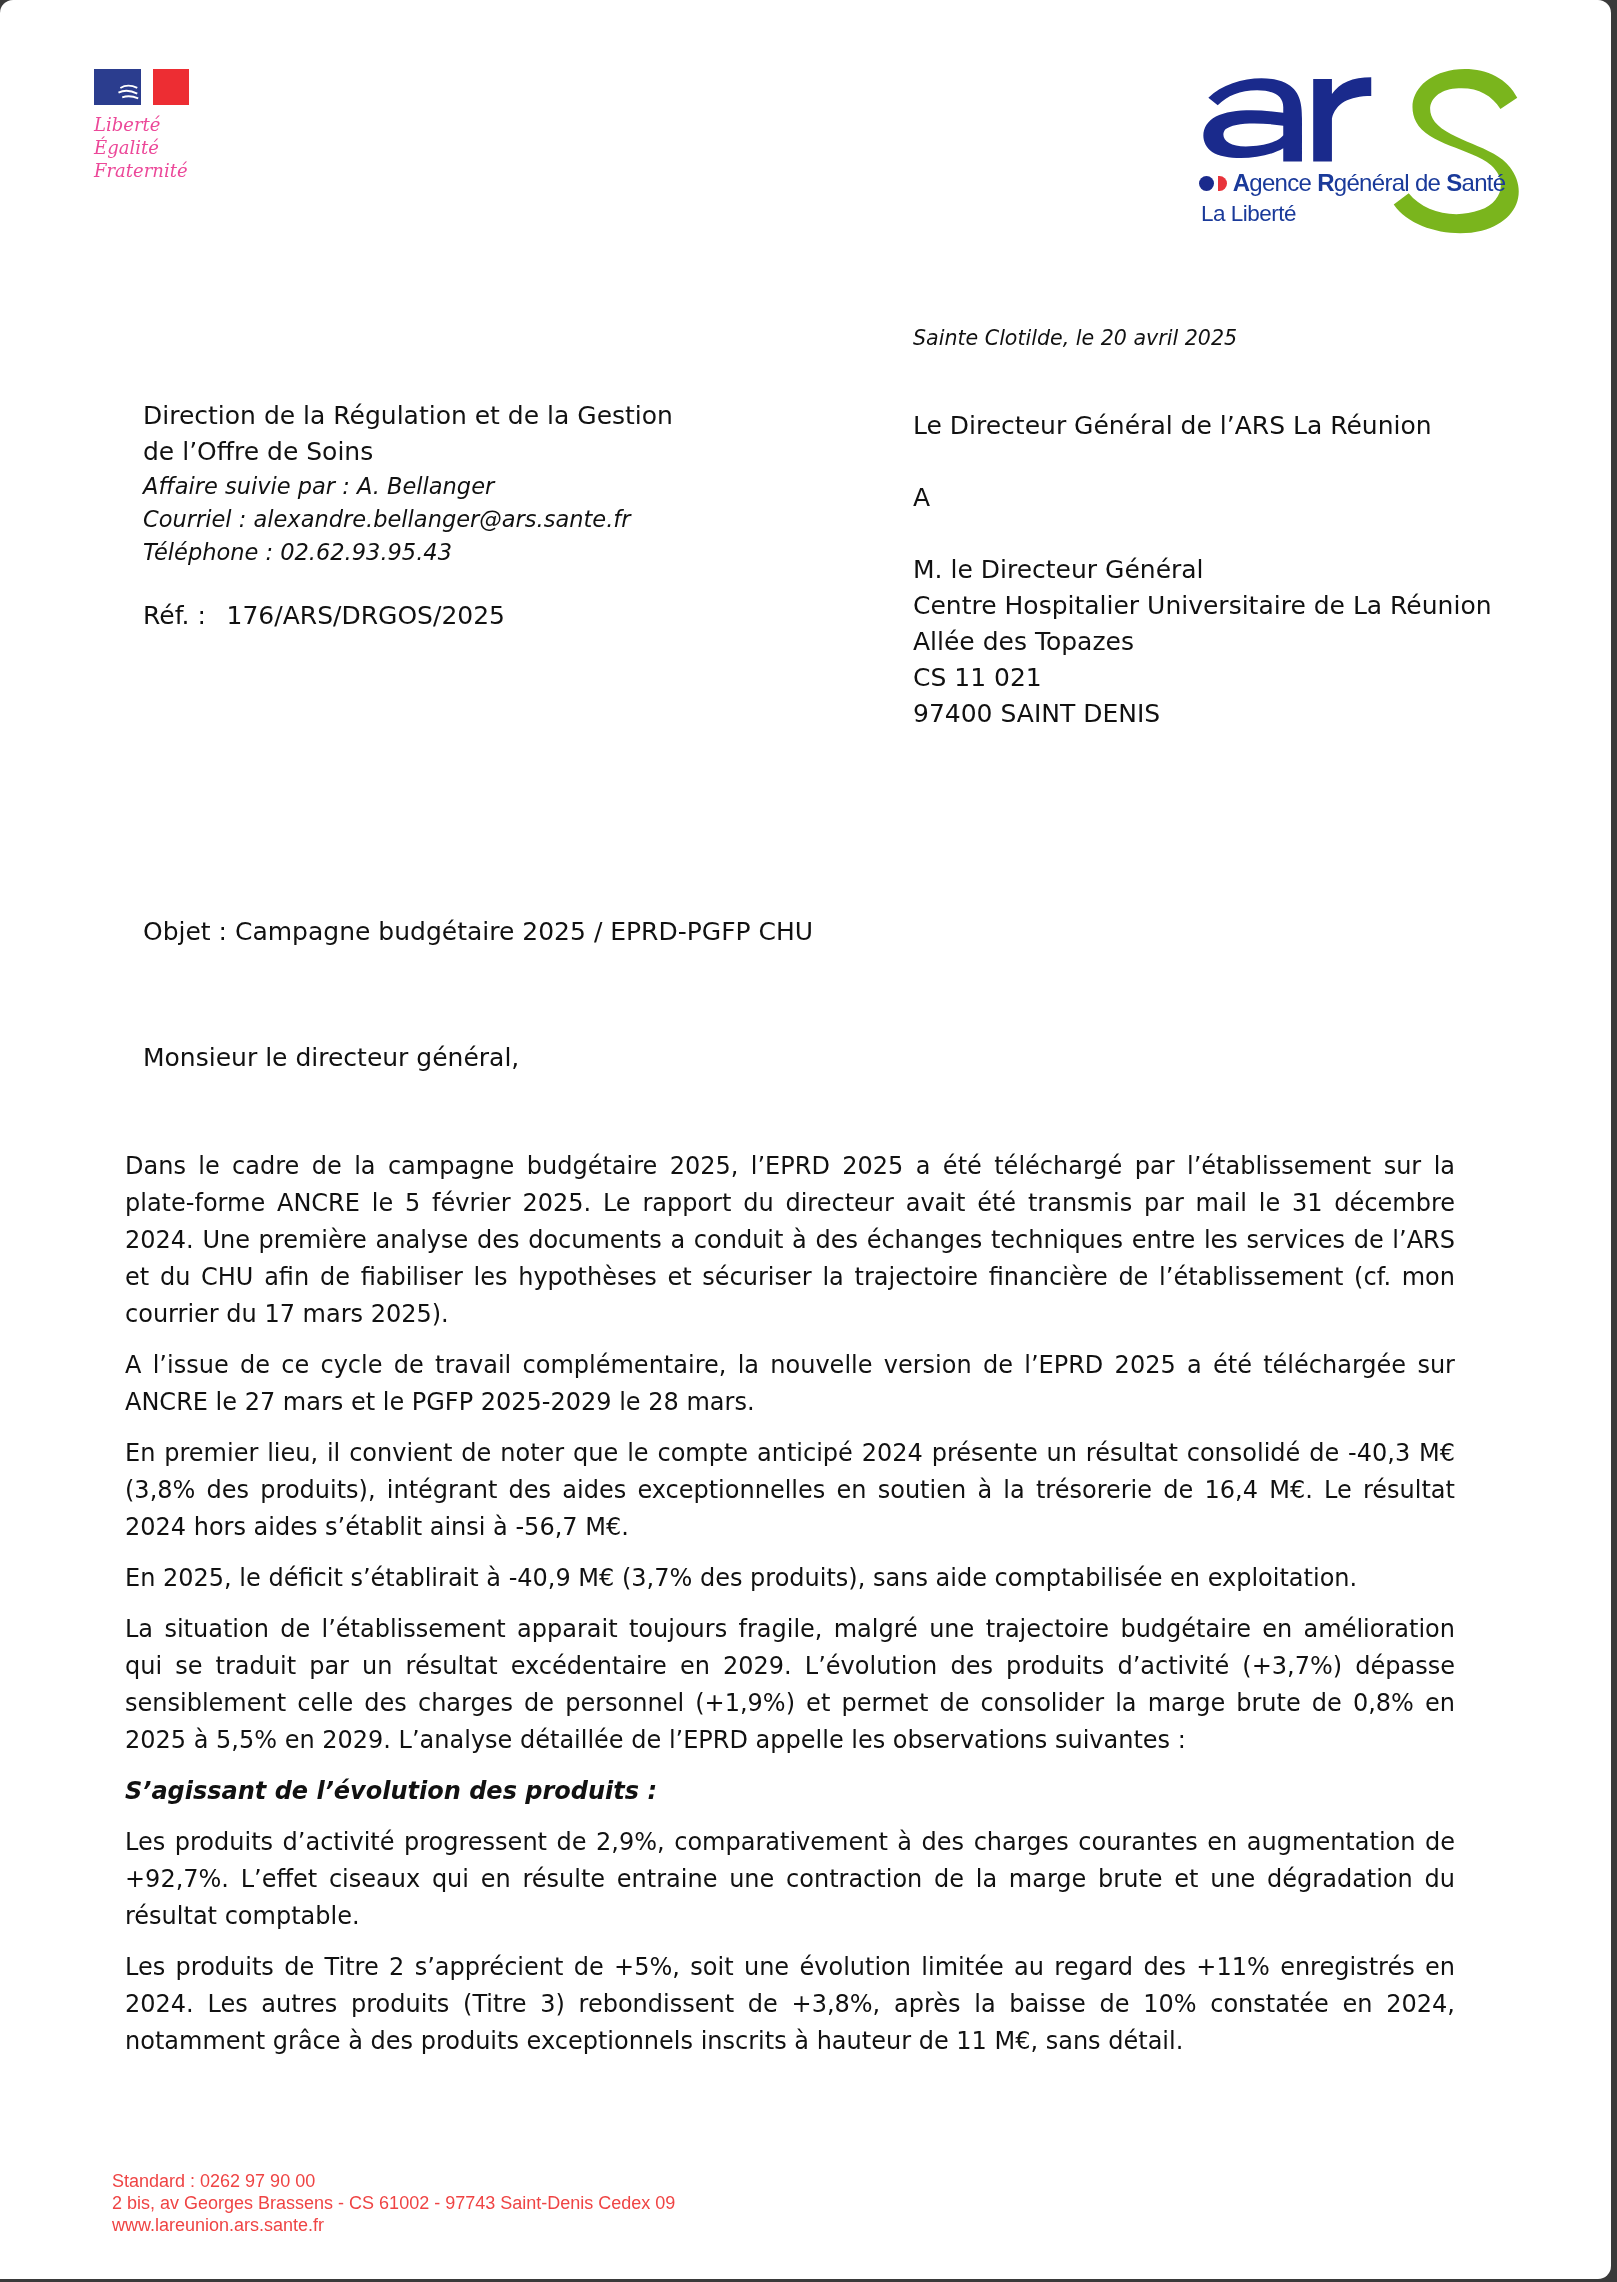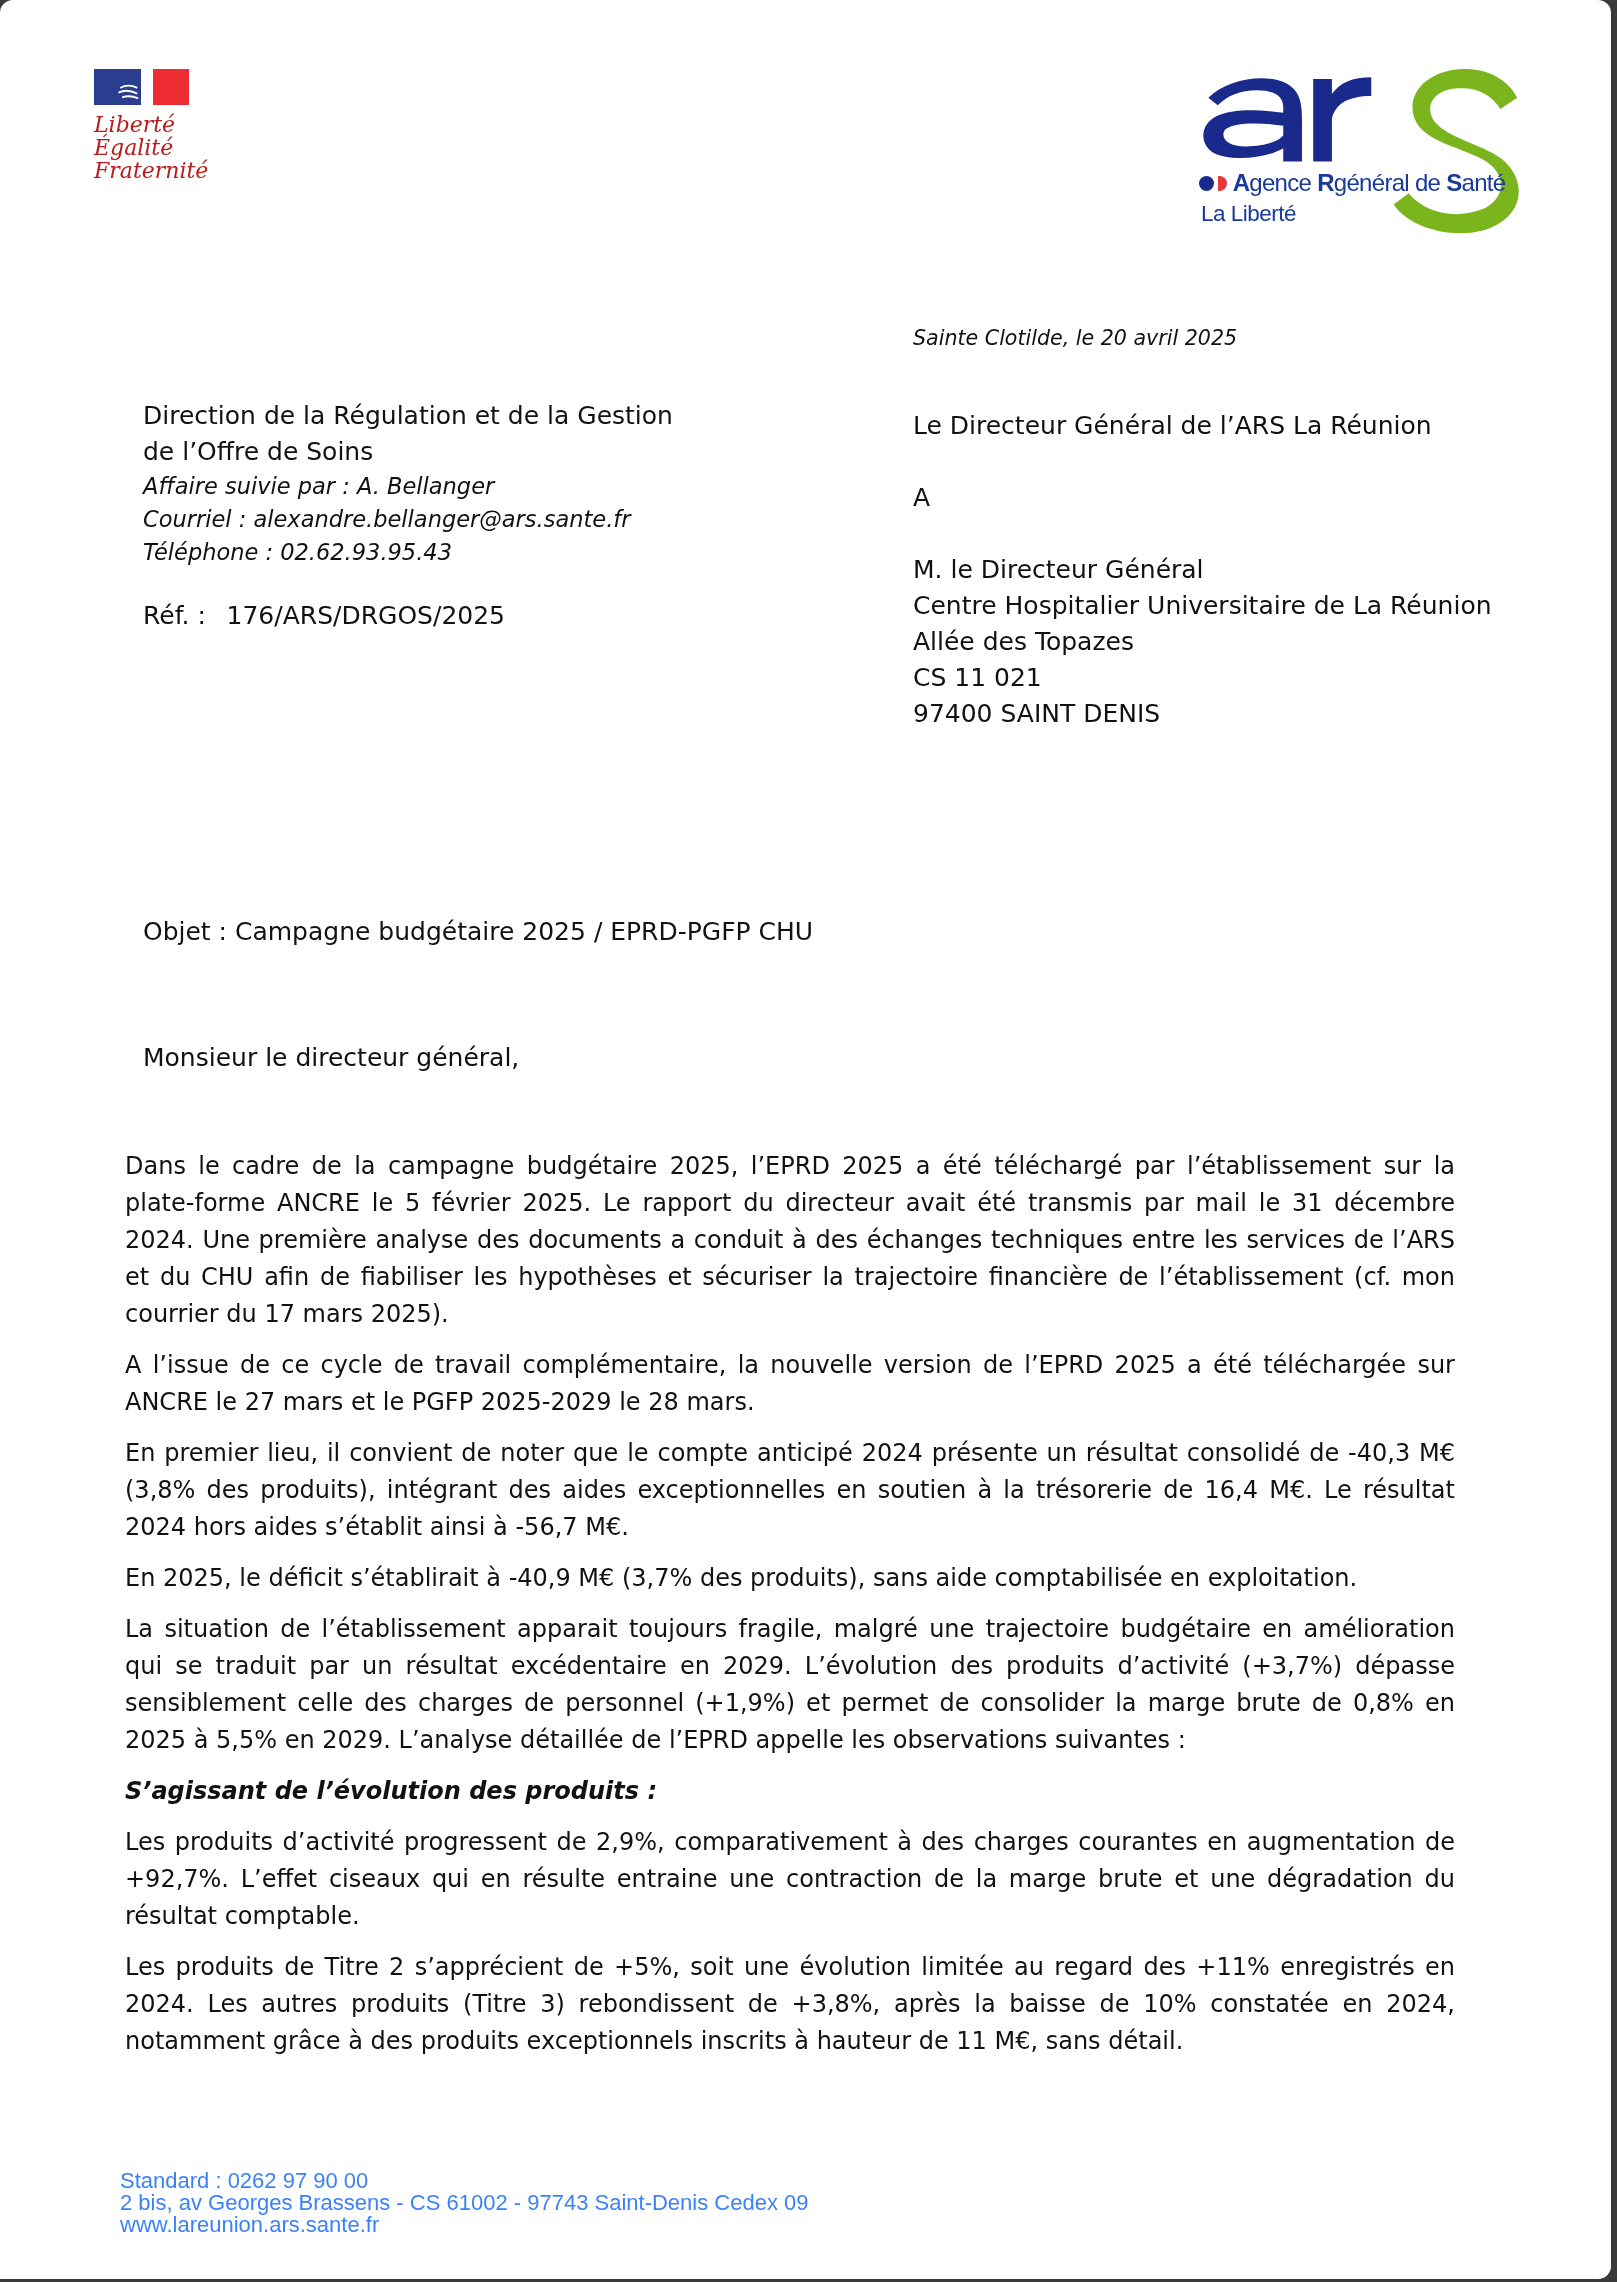--- a/index.html
+++ b/index.html
@@ -18,21 +18,21 @@
   
   .rf { position: absolute; left: 94px; top: 69px; width: 244px; }
   .rf-flag { position: relative; width: 95px; height: 36px; }
   .rf-flag .blue { position: absolute; left: 0; top: 0; width: 47px; height: 36px; background: #2b3d8e; }
   .rf-flag .red { position: absolute; right: 0; top: 0; width: 36px; height: 36px; background: #ed2d33; }
   .rf-flag .mid { position: absolute; left: 47px; top: 0; width: 12px; height: 36px; background: #fff; }
   .rf-flag svg { position: absolute; left: 0; top: 0; }
   .rf-title { margin-top: 11.2px; font-family: "DejaVu Sans", sans-serif; font-weight: bold;
     font-size: 31px; line-height: 37px; letter-spacing: 0.5px; color: #1b1b1b; }
   .rf-motto { margin-top: 7.5px; font-family: "DejaVu Serif", serif; font-style: italic;
-    font-size: 22px; line-height: 23.4px; color: #b91c1c; }
+    font-size: 18px; line-height: 23.4px; color: #ec4899; }
 
   
   .ars { position: absolute; left: 1199px; top: 62px; width: 337px; height: 197px; }
   .ars svg { position: absolute; left: 0; top: 0; }
   .ars-agence { position: absolute; left: 0; top: 107px; font-family: "Liberation Sans", sans-serif;
     font-size: 24px; color: #1a3a9a; white-space: nowrap; display: flex; align-items: center; letter-spacing: -0.7px; }
   .ars-agence .dot-blue { display: inline-block; width: 15px; height: 15px; border-radius: 50%; background: #1a2a8c; margin-right: 3.7px; }
   .ars-agence .dot-red { display: inline-block; width: 9.4px; height: 15px; border-radius: 0 9.4px 9.4px 0; background: #e8343b; margin-right: 5.6px; }
   .ars-agence b { font-weight: bold; }
   .ars-region { position: absolute; left: 1.9px; top: 139px; font-family: "Liberation Sans", sans-serif;
@@ -48,21 +48,21 @@
   .recipient { position: absolute; left: 913px; top: 408px; font-size: 25px; line-height: 36px; }
   .recipient .blank { height: 36px; }
 
   .objet { position: absolute; left: 143px; top: 917px; font-size: 25px; }
   .salut { position: absolute; left: 143px; top: 1043px; font-size: 25px; text-align: right; }
 
   .body { position: absolute; left: 125px; top: 1148px; width: 1330px; font-size: 24px; line-height: 37px; }
   .body p { margin: 0 0 14px 0; text-align: justify; }
   .body p.heading { font-weight: bold; font-style: italic; margin-bottom: 14px; }
 
-  .footer { position: absolute; left: 120px; top: 2170px; font-size: 22px; line-height: 22px; color: #3b82f6; }
+  .footer { position: absolute; left: 112px; top: 2170px; font-size: 18px; line-height: 22px; color: #ef4444; }
 </style>
 </head>
 <body>
 
 <div class="page">
 
   <div class="rf">
     <div class="rf-flag">
       <div class="blue"></div>
       <div class="mid"></div>

